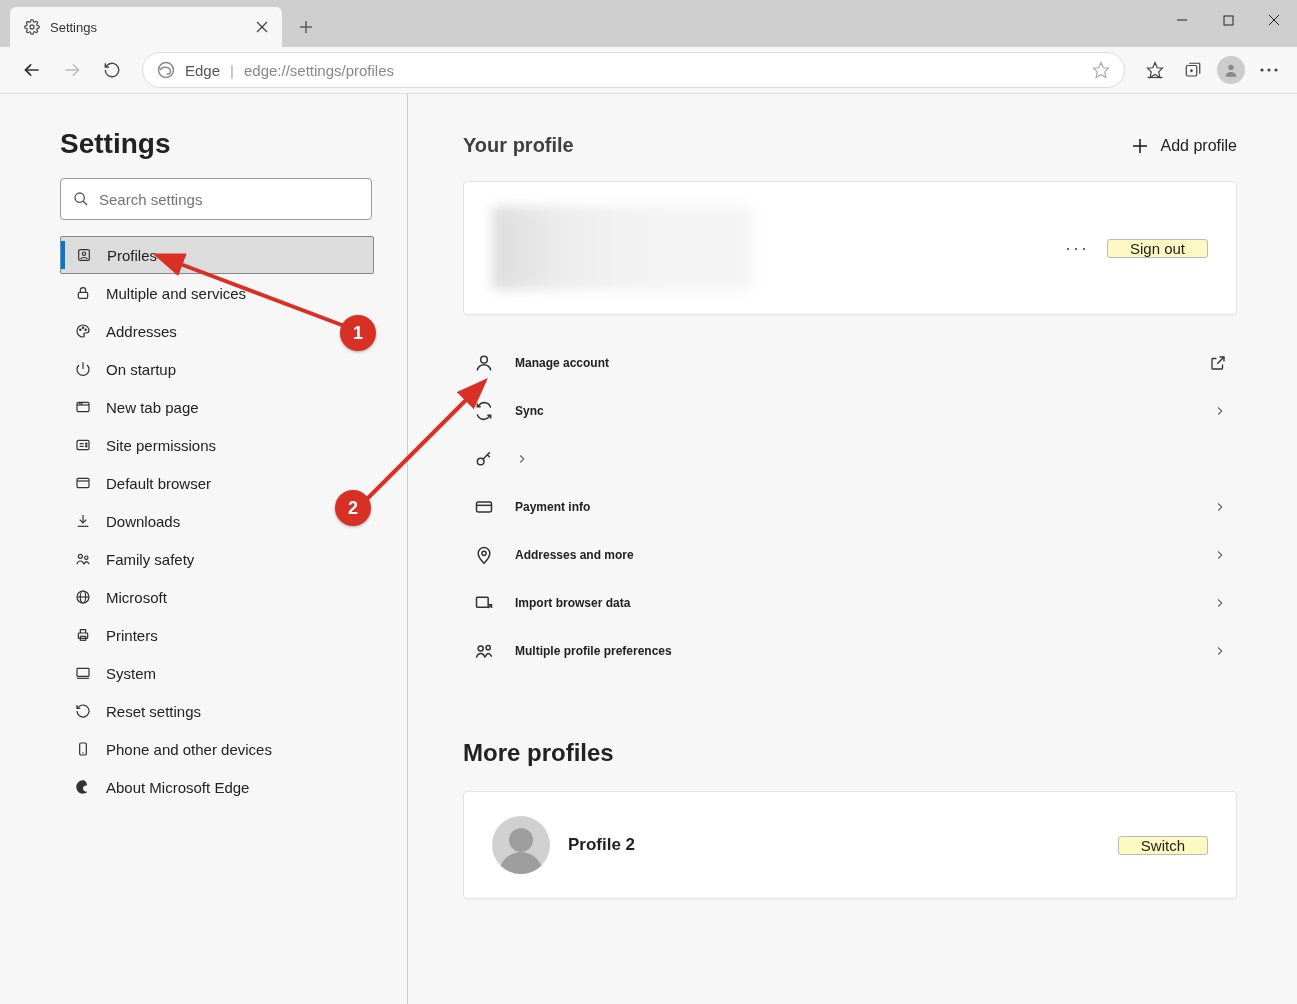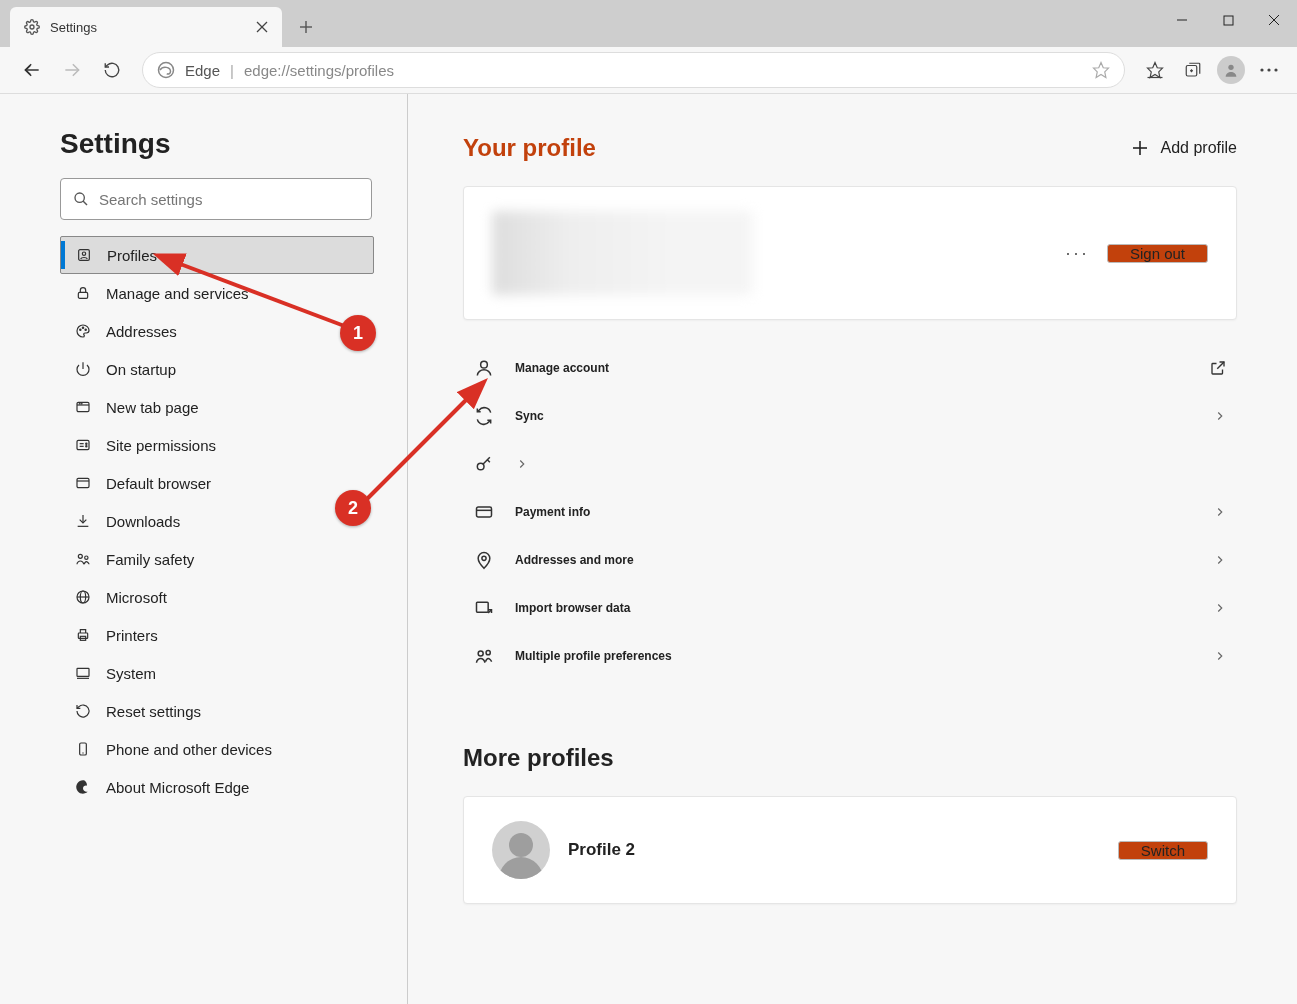--- a/index.html
+++ b/index.html
@@ -35,28 +35,28 @@
   .search { width: 312px; height:42px; border:1px solid #999; border-radius:4px; display:flex; align-items:center; padding:0 12px; gap:10px; margin-bottom:16px; background:#fff; }
   .search input { border:none; outline:none; font-size:15px; flex:1; background:transparent; }
   .nav { list-style:none; width: 314px; }
   .nav li { height:38px; display:flex; align-items:center; gap:14px; padding:0 14px; font-size:15px; color:#222; cursor:pointer; border-radius:2px; position:relative; }
   .nav li.selected { background:#dcdcdc; border:1.5px solid #888; }
   .nav li.selected::before { content:""; position:absolute; left:0; top:4px; bottom:4px; width:4px; background:#0078d4; }
   .nav li .ico { width:18px; height:18px; display:flex; align-items:center; justify-content:center; color:#444; flex-shrink:0; }
 
   .main { flex:1; padding: 40px 60px 0 55px; overflow-y:auto; }
   .sectionhead { display:flex; align-items:center; justify-content:space-between; margin-bottom:24px; }
-  .sectionhead h2 { font-size:24px; font-weight:600; color:#c2410c;text-align:center; }
+  .sectionhead h2 { font-size:20px; font-weight:600; color:#404040;text-align:center; }
   .addprofile { display:flex; align-items:center; gap:12px; font-size:16px; color:#222; cursor:pointer; }
 
   .card { background:#fff; border:1px solid #e5e5e5; border-radius:4px; box-shadow: 0 1px 2px rgba(0,0,0,0.04); padding: 24px 28px; display:flex; align-items:center; gap:18px; }
   .blurbox { width:260px; height:84px; background: linear-gradient(90deg, #ddd 0%, #eee 30%, #f4f4f4 70%); filter: blur(6px); border-radius:4px; }
   .card .spacer { flex:1; }
   .dots { font-size:18px; color:#555; letter-spacing:2px; cursor:pointer; }
-  .btn { border:1px solid #bbb; background:#c2410c; border-radius:3px; padding: 0 22px; font-size:15px; color:#222; cursor:pointer; }
+  .btn { border:1px solid #bbb; background:#fef9c3; border-radius:3px; padding: 0 22px; font-size:15px; color:#222; cursor:pointer; }
 
   .itemlist { margin-top: 24px; }
   .row { display:flex; align-items:center; height:48px; padding:0 10px; cursor:pointer; gap:20px; }
   .row .rico { width:22px; height:22px; display:flex; align-items:center; justify-content:center; color:#333; }
   .row .rlabel { font-size:12px; font-weight:600; color:#222; flex:1; }
   .row .chev { color:#666; }
 
   .more { margin-top: 64px; }
   .more h2 { font-size:24px; font-weight:600; margin-bottom:24px; color:#222; }
   .avatar-lg { width:58px; height:58px; border-radius:50%; background:#d0d0d0; position:relative; overflow:hidden; }
@@ -213,21 +213,21 @@
           </span>
           <span>Profiles</span>
         </li>
         <li>
           <span class="ico">
             <svg width="16" height="16" viewBox="0 0 24 24" fill="none" stroke="#333" stroke-width="1.8">
               <rect x="5" y="11" width="14" height="9" rx="2"></rect>
               <path d="M8 11V8a4 4 0 0 1 8 0v3"></path>
             </svg>
           </span>
-          <span>Manage and services</span>
+          <span>Multiple and services</span>
         </li>
         <li>
           <span class="ico">
             <svg width="16" height="16" viewBox="0 0 24 24" fill="none" stroke="#333" stroke-width="1.8">
               <path d="M12 3a9 9 0 1 0 0 18c1 0 2-1 2-2s-1-1-1-2 1-2 2-2h2a4 4 0 0 0 4-4c0-4-4-8-9-8z"></path>
               <circle cx="8" cy="10" r="1" fill="#333"></circle>
               <circle cx="12" cy="7" r="1" fill="#333"></circle>
               <circle cx="16" cy="10" r="1" fill="#333"></circle>
             </svg>
           </span>

